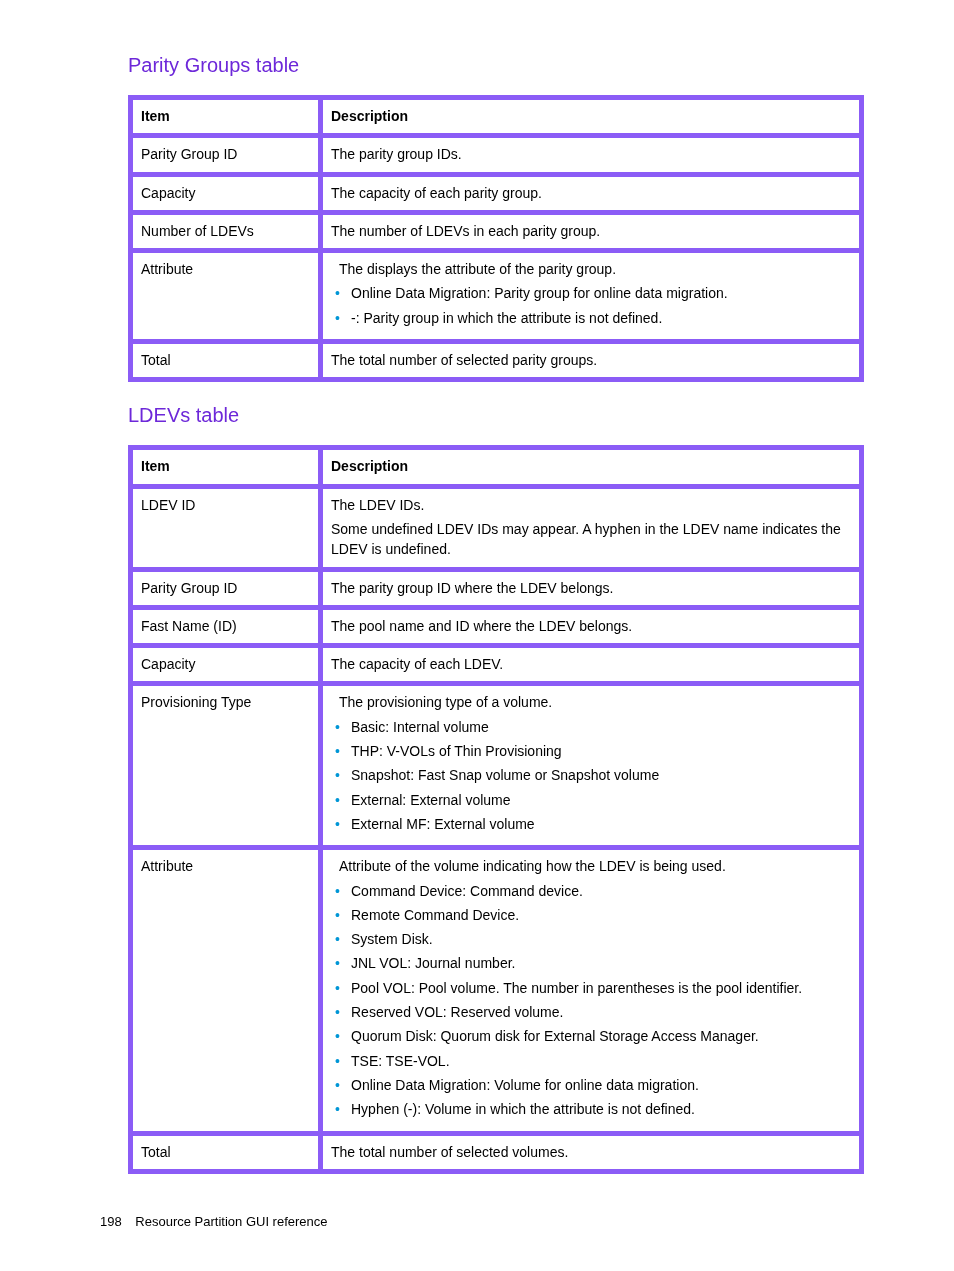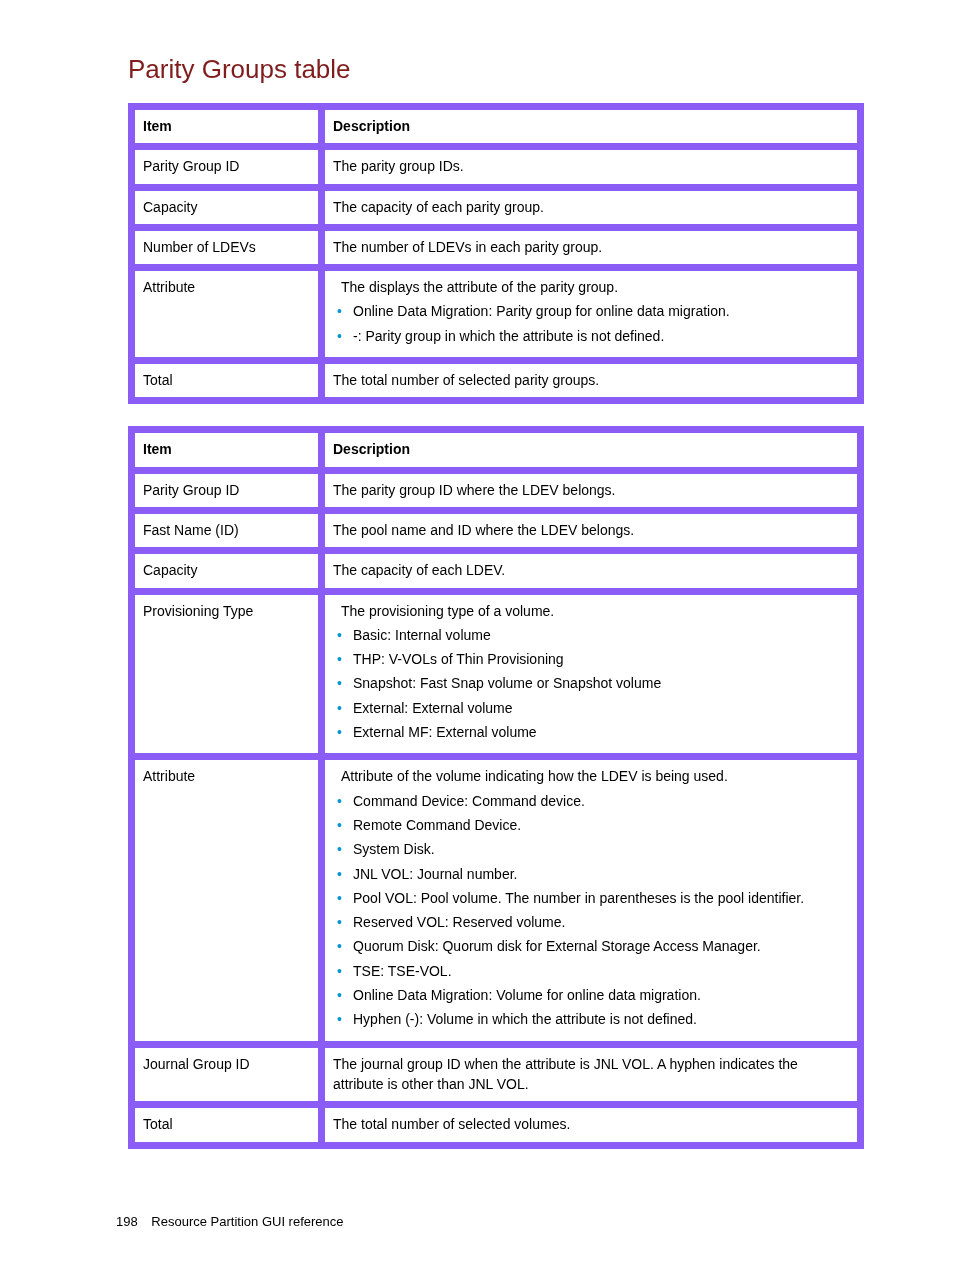--- a/index.html
+++ b/index.html
@@ -14,33 +14,33 @@
   .page {
     width: 954px;
     min-height: 1271px;
     padding: 54px 90px 40px 128px;
     box-sizing: border-box;
     position: relative;
   }
   h2.section {
     font-family: Arial, Helvetica, sans-serif;
     font-weight: 400;
-    color: #7f1d1d;
-    font-size: 26px;
+    color: #6d28d9;
+    font-size: 20px;
     margin: 0 0 18px 0;
   }
   table.doc {
     border-collapse: collapse;
     width: 100%;
     table-layout: fixed;
     margin-bottom: 22px;
   }
   table.doc col.c-item { width: 190px; }
   table.doc th, table.doc td {
-    border: 7px solid #8b5cf6;
+    border: 5px solid #8b5cf6;
     vertical-align: top;
     text-align: left;
     font-size: 14px;
     line-height: 1.45;
     padding: 6px 8px 7px 8px;
   }
   table.doc th {
     font-weight: 700;
     background: #fff;
   }
@@ -61,21 +61,21 @@
     content: "•";
     position: absolute;
     left: 4px;
     top: 0;
     color: #0096d6;
     font-size: 14px;
     line-height: 1.45;
   }
   .footer {
     position: absolute;
-    left: 116px;
+    left: 100px;
     bottom: 42px;
     font-size: 13px;
     color: #000;
   }
   .footer .pg { margin-right: 10px; }
   .extra-desc { margin-top: 4px; }
 </style>
 </head>
 <body>
 
@@ -116,32 +116,40 @@
           </ul>
         </td>
       </tr>
       <tr>
         <td>Total</td>
         <td>The total number of selected parity groups.</td>
       </tr>
     </tbody>
   </table>
 
+  <h2 class="section">LDEVs table</h2>
   <table class="doc">
     <colgroup>
         <col class="c-item">
         <col>
       </colgroup>
     <thead>
       <tr>
         <th>Item</th>
         <th>Description</th>
       </tr>
     </thead>
     <tbody>
+      <tr>
+        <td>LDEV ID</td>
+        <td>
+          <div>The LDEV IDs.</div>
+          <div class="extra-desc">Some undefined LDEV IDs may appear. A hyphen in the LDEV name indicates the LDEV is undefined.</div>
+        </td>
+      </tr>
       <tr>
         <td>Parity Group ID</td>
         <td>The parity group ID where the LDEV belongs.</td>
       </tr>
       <tr>
         <td>Fast Name (ID)</td>
         <td>The pool name and ID where the LDEV belongs.</td>
       </tr>
       <tr>
         <td>Capacity</td>
@@ -172,24 +180,20 @@
             <li>Pool VOL: Pool volume. The number in parentheses is the pool identifier.</li>
             <li>Reserved VOL: Reserved volume.</li>
             <li>Quorum Disk: Quorum disk for External Storage Access Manager.</li>
             <li>TSE: TSE-VOL.</li>
             <li>Online Data Migration: Volume for online data migration.</li>
             <li>Hyphen (-): Volume in which the attribute is not defined.</li>
           </ul>
         </td>
       </tr>
       <tr>
-        <td>Journal Group ID</td>
-        <td>The journal group ID when the attribute is JNL VOL. A hyphen indicates the attribute is other than JNL VOL.</td>
-      </tr>
-      <tr>
         <td>Total</td>
         <td>The total number of selected volumes.</td>
       </tr>
     </tbody>
   </table>
 
   <div class="footer">
     <span class="pg">198</span>
     <span>Resource Partition GUI reference</span>
   </div>

